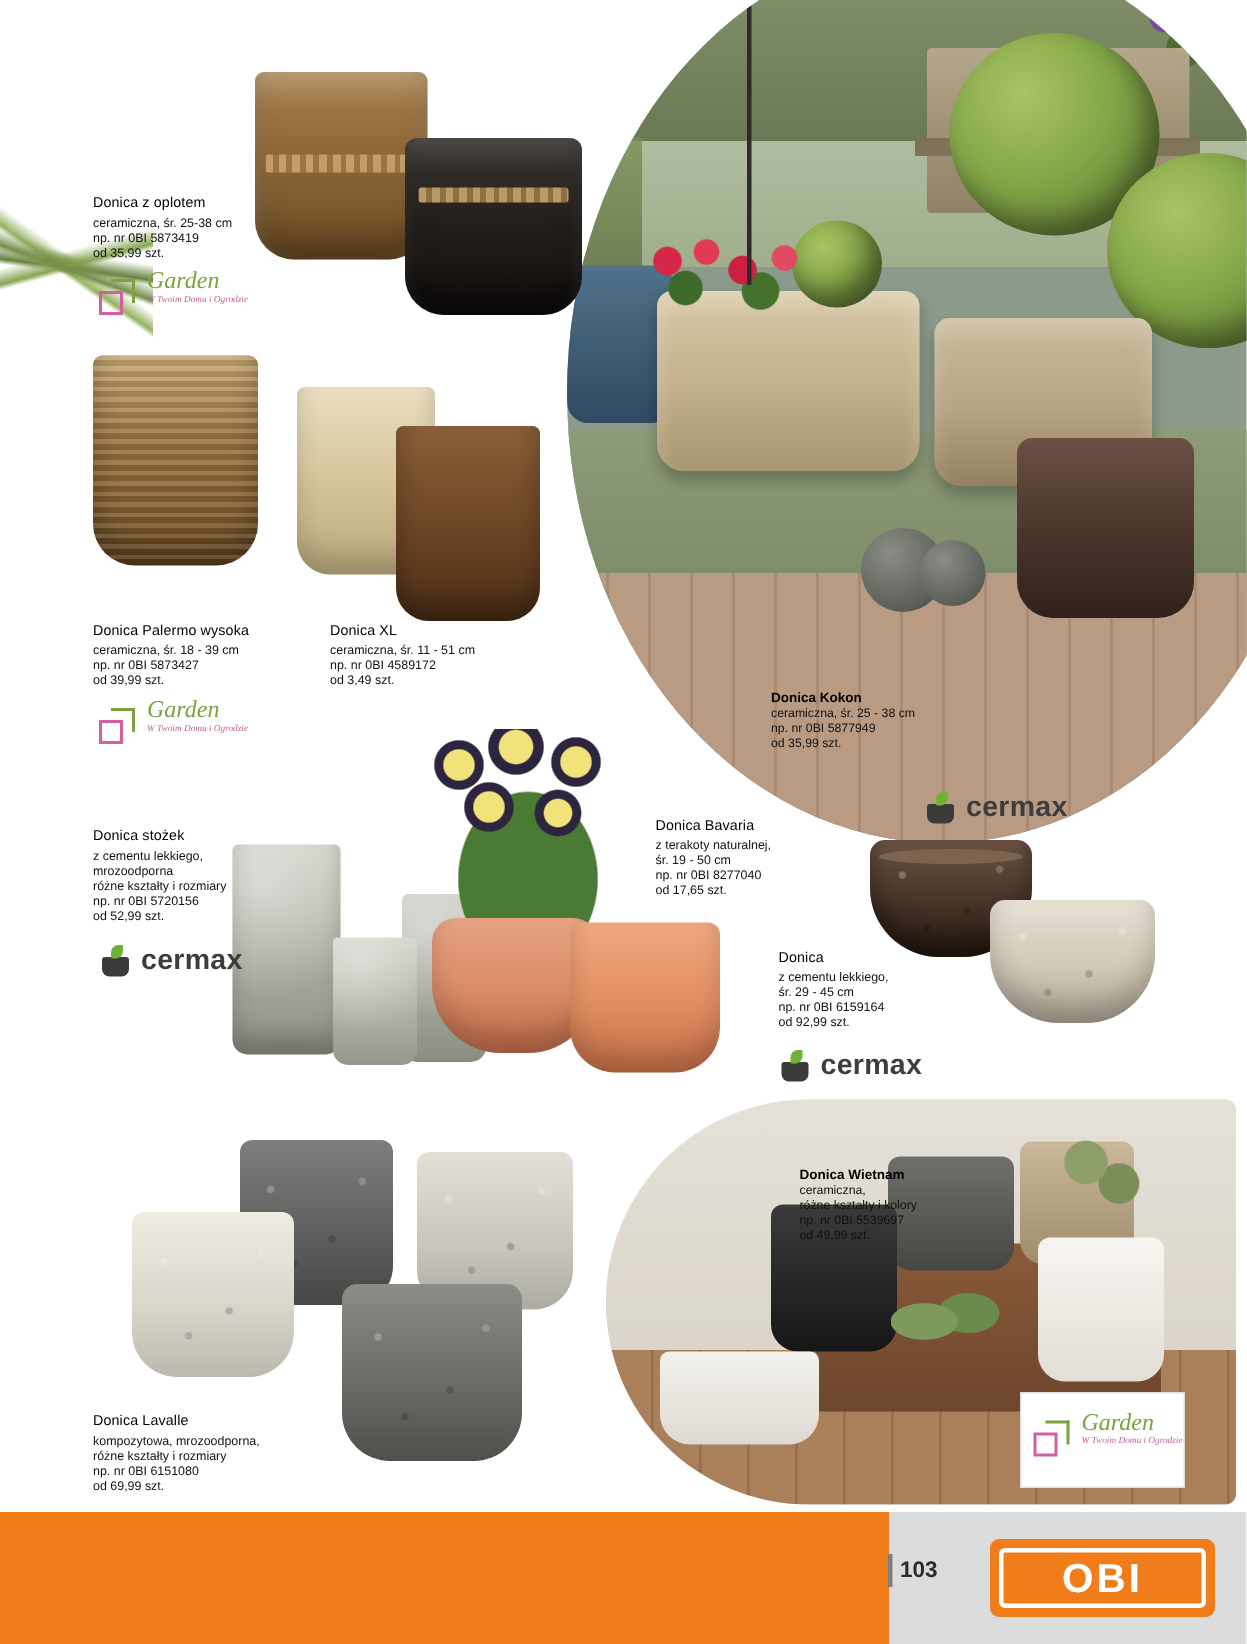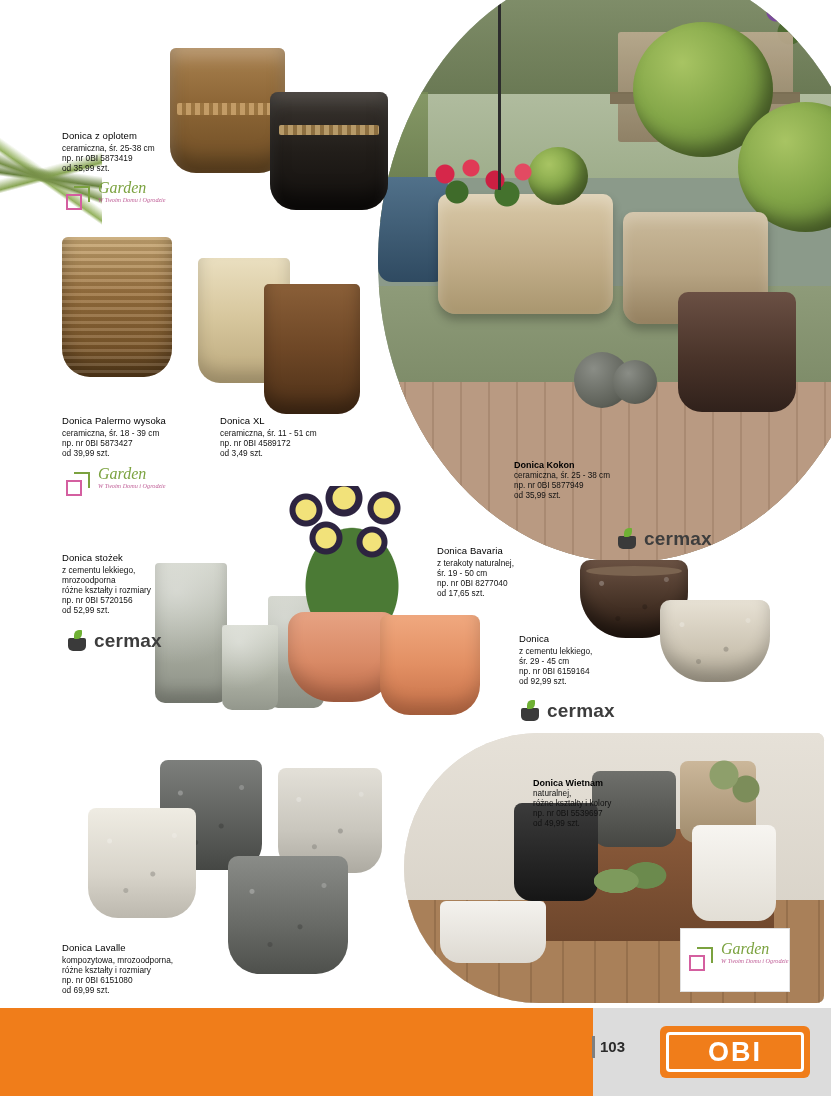--- a/index.html
+++ b/index.html
@@ -523,21 +523,21 @@
     <div class="bc-pot bcp-gold"></div>
     <div class="bc-lav"></div>
     <div class="bc-pot bcp-black"></div>
     <div class="bc-pot bcp-white-tall"></div>
     <div class="bc-herb"></div>
     <div class="bc-pot bcp-white-low"></div>
   </div>
 
   <div class="callout" style="left:497px; top:778px;margin-left:36px;">
     <div class="name">Donica Wietnam</div>
-    <div class="desc" style="white-space:pre-line;">naturalnej,
+    <div class="desc" style="white-space:pre-line;">ceramiczna,
 różne kształty i kolory</div>
     <div class="desc">np. nr 0BI 5539697</div>
     <div class="price">od 49,99 szt.</div>
   </div>
 
   <div style="position:absolute; left:680px; top:928px; width:110px; height:64px; background:#ffffff; border:1px solid #e0e0e0;">
     <div class="logo-garden" style="left:8px; top:12px;">
       <div class="cube">
           <i class="a"></i>
           <i class="b"></i>

